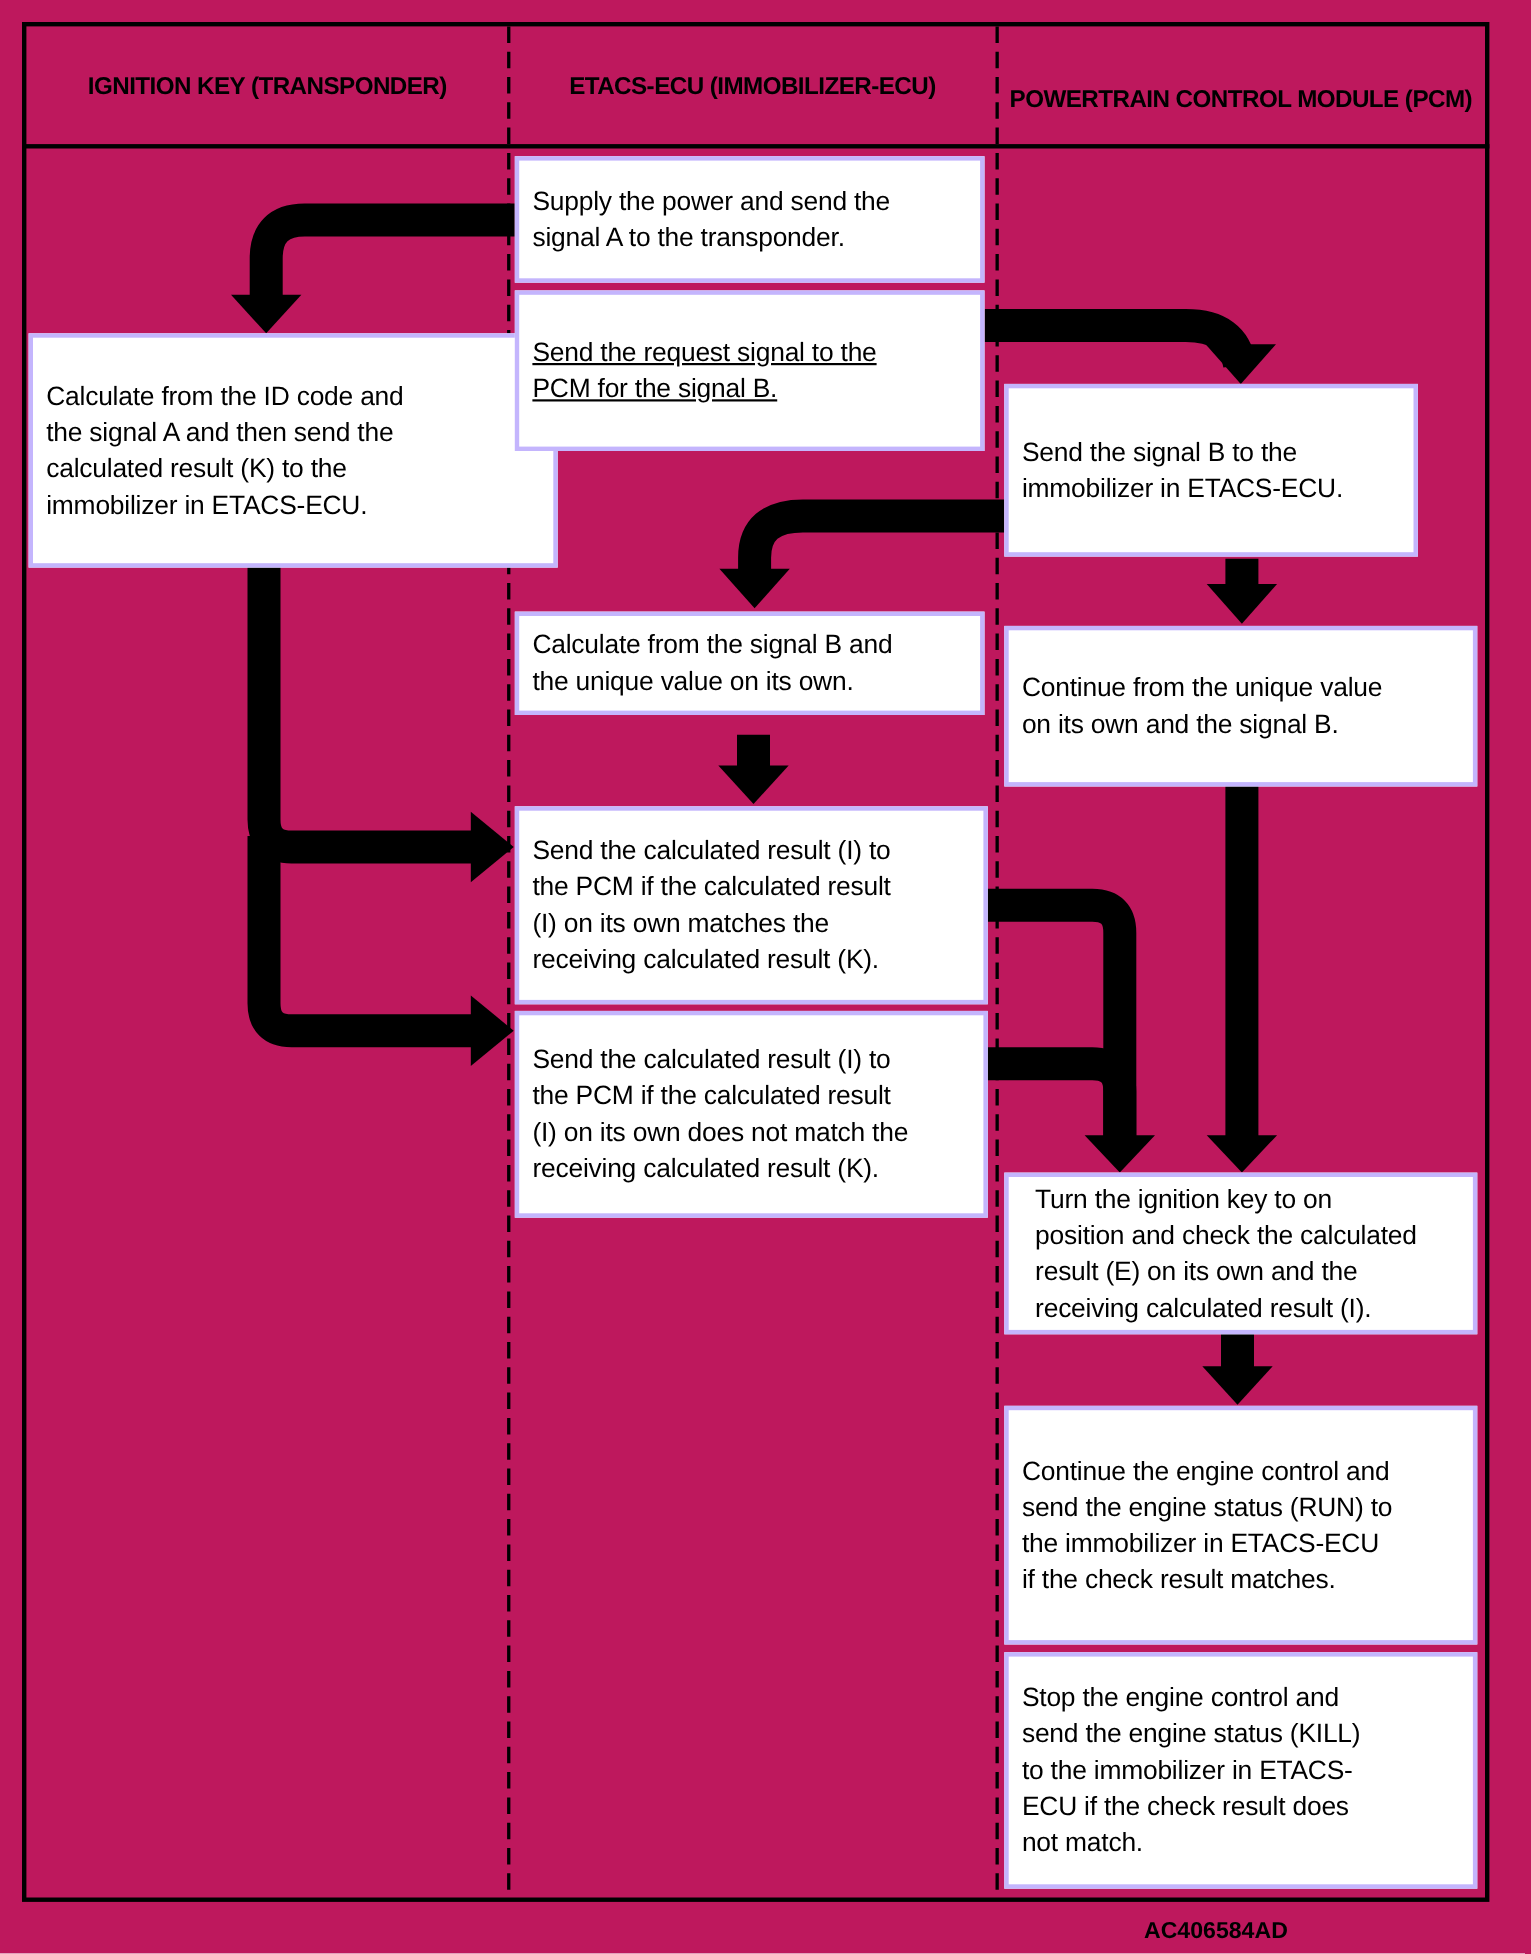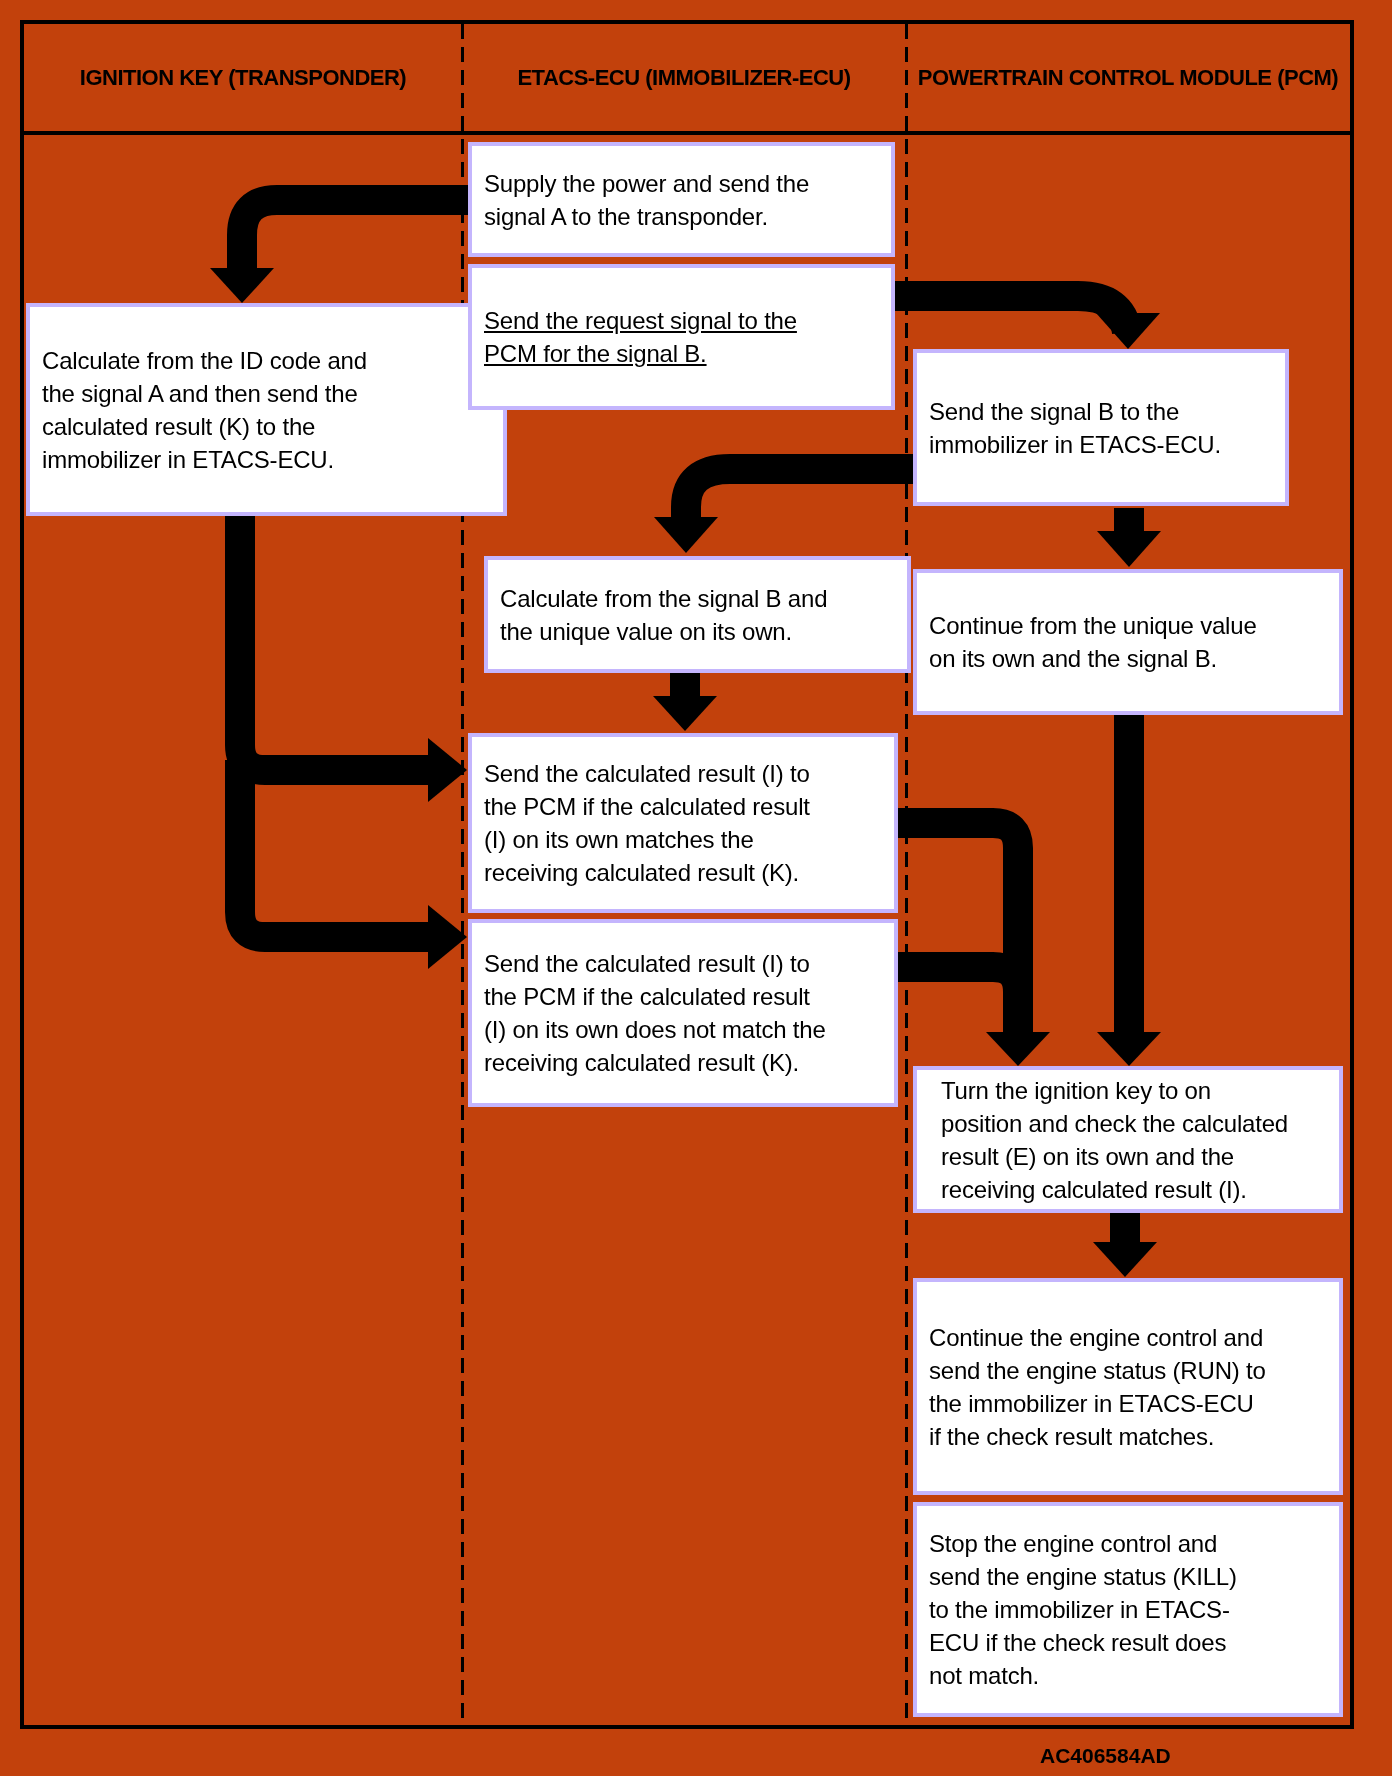--- a/index.html
+++ b/index.html
@@ -1,20 +1,20 @@
 <!DOCTYPE html>
 <html><head>
 <meta charset="utf-8">
 <style>
   html, body { margin: 0; padding: 0; background: #ffffff; }
   .stage {
     position: relative;
     width: 1392px;
     height: 1776px;
-    background: #c2410c;
+    background: #be185d;
     font-family: "Liberation Sans", sans-serif;
     color: #000000;
     overflow: hidden;
   }
   .frame {
     position: absolute;
     left: 20px; top: 20px;
     width: 1334px; height: 1709px;
     border: 4px solid #000;
     box-sizing: border-box;
@@ -34,21 +34,21 @@
     align-items: center;
     justify-content: center;
     text-align: center;
     font-weight: bold;
     font-size: 22px;
     letter-spacing: -0.5px;
     white-space: nowrap;
   }
   .lane-header.h1 { left: 24px;  width: 438px; }
   .lane-header.h2 { left: 462px; width: 444px; }
-  .lane-header.h3 { left: 906px; width: 444px; }
+  .lane-header.h3 { left: 906px; width: 444px; margin-top: 12px; }
   .arrow-layer {
     position: absolute;
     left: 0; top: 0;
     width: 1392px; height: 1776px;
   }
   .arrow-layer path {
     fill: none;
     stroke: #000;
     stroke-width: 30px;
   }
@@ -63,21 +63,21 @@
     align-items: center;
     padding: 0 12px;
     font-size: 24px;
     line-height: 33px;
     white-space: pre-line;
     letter-spacing: -0.2px;
   }
   .node.n-key-calc   { left: 26px;  top: 303px;  width: 481px; height: 213px; }
   .node.n-ecu-power  { left: 468px; top: 142px;  width: 427px; height: 115px; }
   .node.n-ecu-req    { left: 468px; top: 264px;  width: 427px; height: 146px; text-decoration: underline; }
-  .node.n-ecu-calc   { left: 484px; top: 556px;  width: 427px; height: 117px; }
+  .node.n-ecu-calc   { left: 468px; top: 556px;  width: 427px; height: 94px; }
   .node.n-ecu-match  { left: 468px; top: 733px;  width: 430px; height: 180px; }
   .node.n-ecu-nomatch{ left: 468px; top: 919px;  width: 430px; height: 188px; }
   .node.n-pcm-sendb  { left: 913px; top: 349px;  width: 376px; height: 157px; }
   .node.n-pcm-calc   { left: 913px; top: 569px;  width: 430px; height: 146px; }
   .node.n-pcm-check  { left: 913px; top: 1066px; width: 430px; height: 147px; padding: 0 24px; }
   .node.n-pcm-run    { left: 913px; top: 1278px; width: 430px; height: 217px; }
   .node.n-pcm-kill   { left: 913px; top: 1502px; width: 430px; height: 215px; }
   .figure-code {
     position: absolute;
     left: 1040px; top: 1744px;

